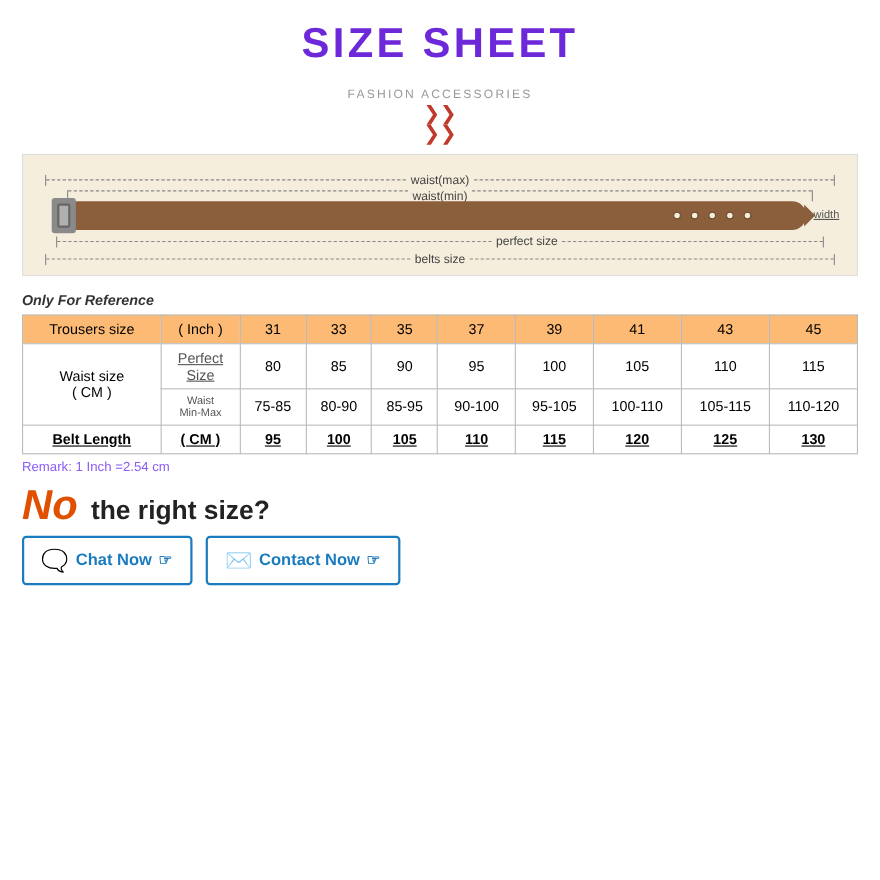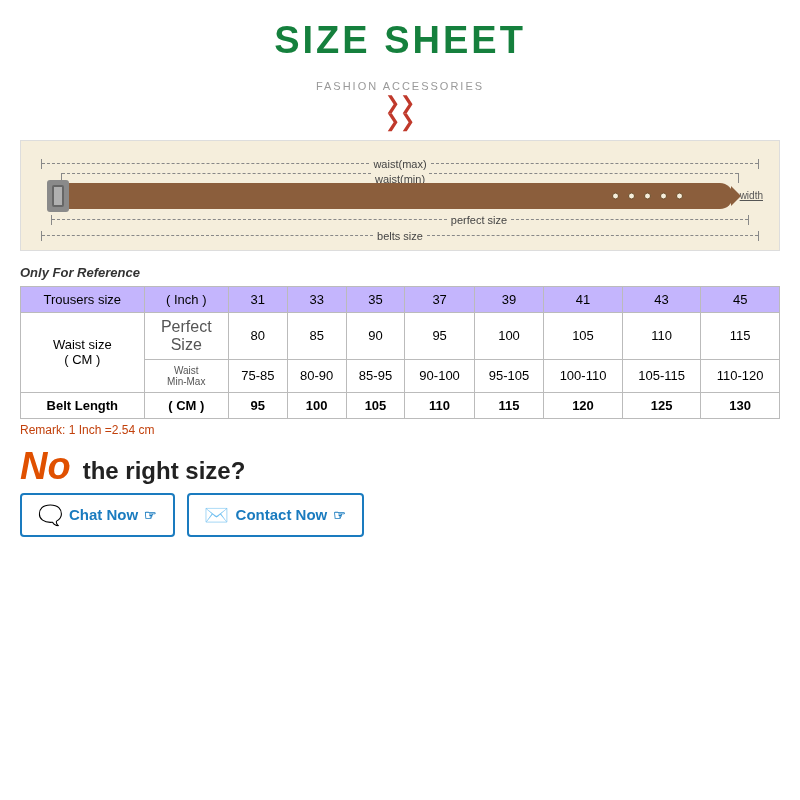--- a/index.html
+++ b/index.html
@@ -22,21 +22,21 @@
     }
 
     
     .header {
       text-align: center;
       margin-bottom: 4px;
     }
     .header-title {
       font-size: 38px;
       font-weight: bold;
-      color: #15803d;
+      color: #6d28d9;
       letter-spacing: 3px;
       line-height: 1.1;
     }
     .header-sub {
       font-size: 11px;
       color: #999;
       letter-spacing: 2px;
       margin-top: 18px;
     }
     .chevrons {
@@ -71,30 +71,31 @@
       border-collapse: collapse;
       font-size: 13px;
     }
     .size-table th, .size-table td {
       border: 1px solid #bbb;
       text-align: center;
       padding: 5px 3px;
     }
     .size-table .bold-row td {
       font-weight: bold;
+      text-decoration: underline;
     }
     .size-table .header-row th {
-      background: #c4b5fd;
+      background: #fdba74;
       font-weight: normal;
       margin-top: 20px;
     }
 
     .remark {
       font-size: 12px;
-      color: #c2410c;
+      color: #8b5cf6;
       margin-top: 4px;
     }
 
     
     .bottom-section {
       margin-top: 10px;
     }
     .no-size-line {
       display: flex;
       align-items: flex-end;
@@ -227,21 +228,21 @@
         <th>37</th>
         <th>39</th>
         <th>41</th>
         <th>43</th>
         <th>45</th>
       </tr>
     </thead>
     <tbody>
       <tr>
         <td rowspan="2" style="font-size:13px;">Waist size<br>( CM )</td>
-        <td style="font-size:16px;color:#555;">Perfect<br>Size</td>
+        <td style="font-size:13px;color:#555;text-decoration:underline;">Perfect<br>Size</td>
         <td>80</td>
         <td>85</td>
         <td>90</td>
         <td>95</td>
         <td>100</td>
         <td>105</td>
         <td>110</td>
         <td>115</td>
       </tr>
       <tr>

